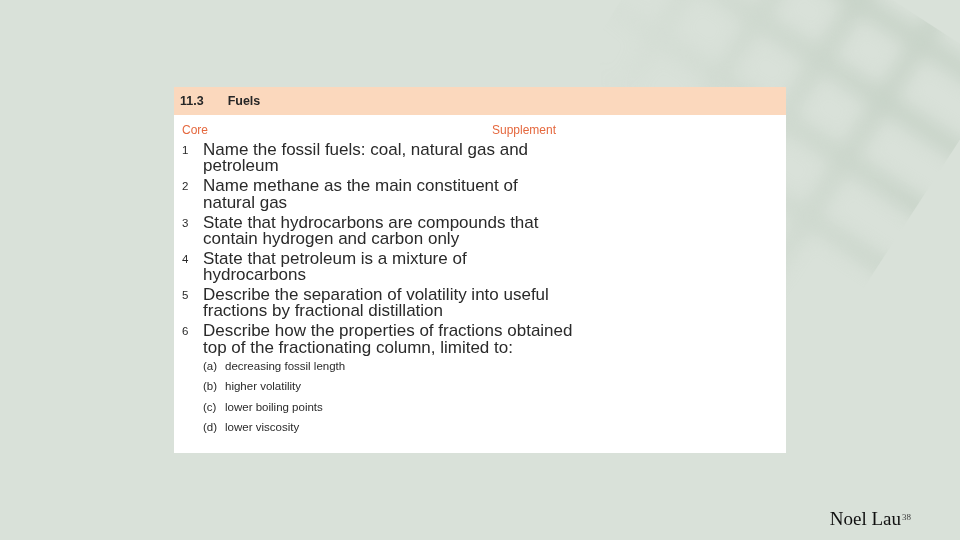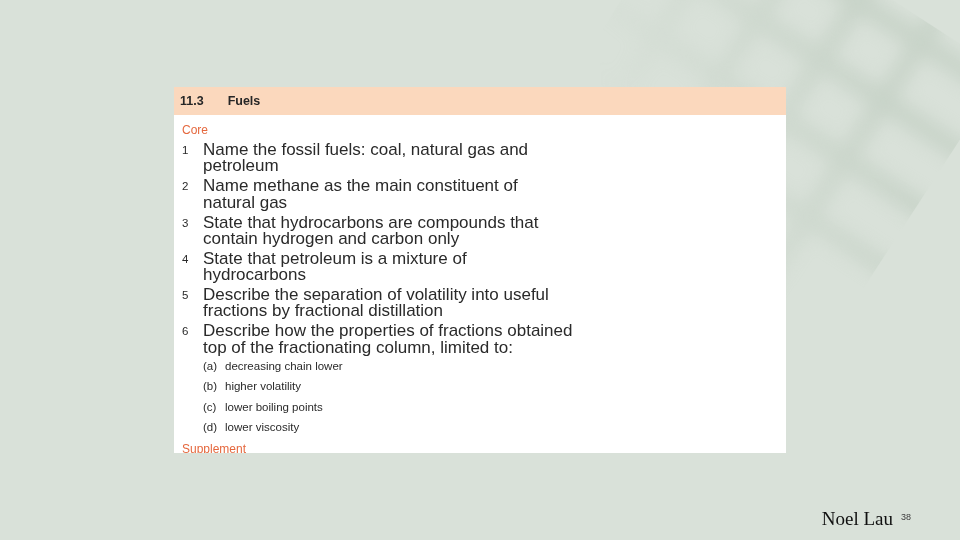--- a/index.html
+++ b/index.html
@@ -29,21 +29,20 @@
     align-items: center;
     padding-left: 6px;
     font-size: 12.5px;
     font-weight: bold;
     color: #262626;
   }
   .header-bar .section-title { margin-left: 24px; }
   .card-body {
     display: flex;
     padding: 7px 8px 0 8px;
-    flex-direction: column;
   }
   .col-core { width: 310px; flex: none; }
   .col-supplement { flex: 1; }
   .col-heading {
     font-size: 12px;
     line-height: 16px;
     color: #e5683e;
     margin-bottom: 4px;
   }
   .item {
@@ -73,25 +72,25 @@
   .sub-marker { width: 22px; flex: none; }
   .footer-credit {
     position: absolute;
     right: 49px;
     bottom: 10px;
     font-family: "Liberation Serif", serif;
     font-size: 19px;
     color: #101010;
   }
   .footer-credit .page-num {
-    font-family: Liberation Sans, sans-serif;
+    font-family: Liberation Serif, serif;
     font-size: 9px;
     color: #3c3c3c;
     vertical-align: 5px;
-    margin-left: 8px;
+    margin-left: 1px;
   }
 </style>
 </head>
 <body>
 
 <svg class="watermark" viewBox="0 0 360 420">
   <defs>
     <filter id="soften" x="-40%" y="-40%" width="180%" height="180%">
       <feGaussianBlur stdDeviation="9"></feGaussianBlur>
     </filter>
@@ -207,21 +206,21 @@
 
                   <div class="line">Describe how the properties of fractions obtained</div>
 
 
                   <div class="line">top of the fractionating column, limited to:</div>
                 </div>
               <div>
 
                   <div class="subitem">
                     <span class="sub-marker">(a)</span>
-                    <span class="sub-text">decreasing chain lower</span>
+                    <span class="sub-text">decreasing fossil length</span>
                   </div>
 
                   <div class="subitem">
                     <span class="sub-marker">(b)</span>
                     <span class="sub-text">higher volatility</span>
                   </div>
 
                   <div class="subitem">
                     <span class="sub-marker">(c)</span>
                     <span class="sub-text">lower boiling points</span>

